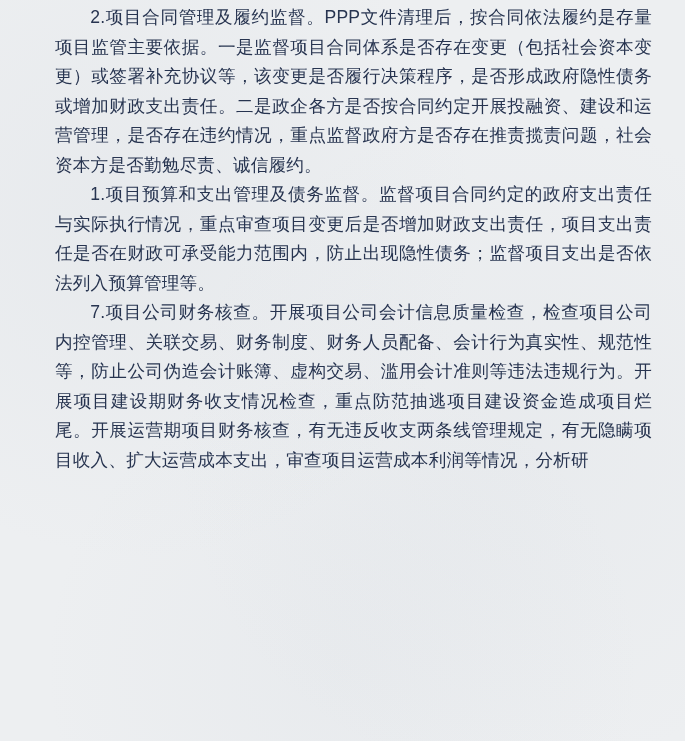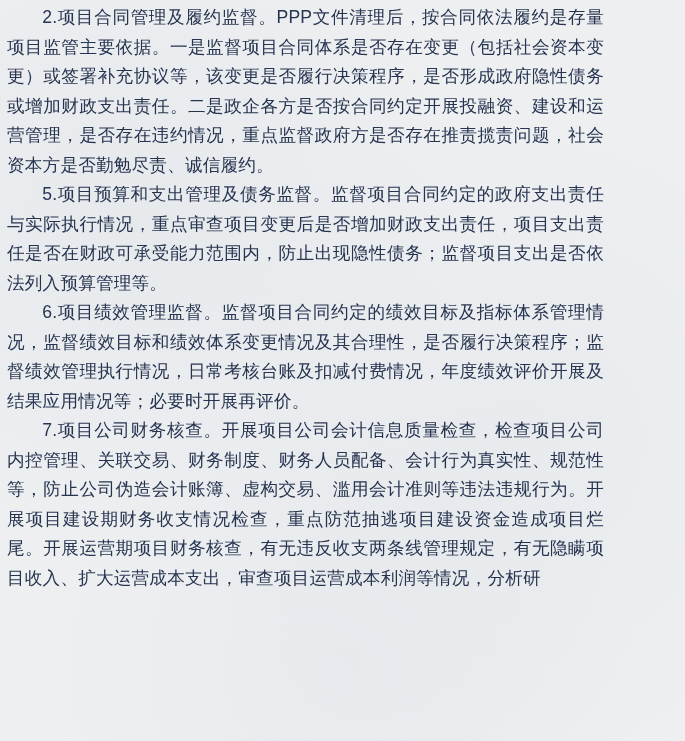--- a/index.html
+++ b/index.html
@@ -21,35 +21,35 @@
       radial-gradient(circle at 75% 60%, rgba(175,185,198,0.08), rgba(175,185,198,0) 50%),
       radial-gradient(circle at 50% 90%, rgba(175,185,198,0.08), rgba(175,185,198,0) 40%);
     font-family: "Liberation Sans", "DejaVu Sans", sans-serif;
   }
   .doc-page {
     box-sizing: border-box;
     width: 622px;
     height: 741px;
     padding: 3px 18px 0 7px;
     overflow: hidden;
+    margin-left: 48px;
   }
   .doc-page p.para {
     margin: 0;
     padding: 0;
     text-indent: 2em;
     text-align: justify;
     text-justify: inter-ideograph;
     font-size: 17.6px;
     line-height: 29.5px;
     color: var(--text-color);
     letter-spacing: 0.2px;
     word-break: break-all;
   }
 </style>
 </head>
 <body>
 
 <div class="doc-page">
   <p class="para">2.项目合同管理及履约监督。PPP文件清理后，按合同依法履约是存量项目监管主要依据。一是监督项目合同体系是否存在变更（包括社会资本变更）或签署补充协议等，该变更是否履行决策程序，是否形成政府隐性债务或增加财政支出责任。二是政企各方是否按合同约定开展投融资、建设和运营管理，是否存在违约情况，重点监督政府方是否存在推责揽责问题，社会资本方是否勤勉尽责、诚信履约。</p>
-  <p class="para">5.项目预算和支出管理及债务监督。监督项目合同约定的政府支出责任与实际执行情况，重点审查项目变更后是否增加财政支出责任，项目支出责任是否在财政可承受能力范围内，防止出现隐性债务；监督项目支出是否依法列入预算管理等。</p>
-  <p class="para">6.项目绩效管理监督。监督项目合同约定的绩效目标及指标体系管理情况，监督绩效目标和绩效体系变更情况及其合理性，是否履行决策程序；监督绩效管理执行情况，日常考核台账及扣减付费情况，年度绩效评价开展及结果应用情况等；必要时开展再评价。</p>
+  <p class="para">1.项目预算和支出管理及债务监督。监督项目合同约定的政府支出责任与实际执行情况，重点审查项目变更后是否增加财政支出责任，项目支出责任是否在财政可承受能力范围内，防止出现隐性债务；监督项目支出是否依法列入预算管理等。</p>
   <p class="para">7.项目公司财务核查。开展项目公司会计信息质量检查，检查项目公司内控管理、关联交易、财务制度、财务人员配备、会计行为真实性、规范性等，防止公司伪造会计账簿、虚构交易、滥用会计准则等违法违规行为。开展项目建设期财务收支情况检查，重点防范抽逃项目建设资金造成项目烂尾。开展运营期项目财务核查，有无违反收支两条线管理规定，有无隐瞒项目收入、扩大运营成本支出，审查项目运营成本利润等情况，分析研</p>
 </div>
 
 </body></html>

